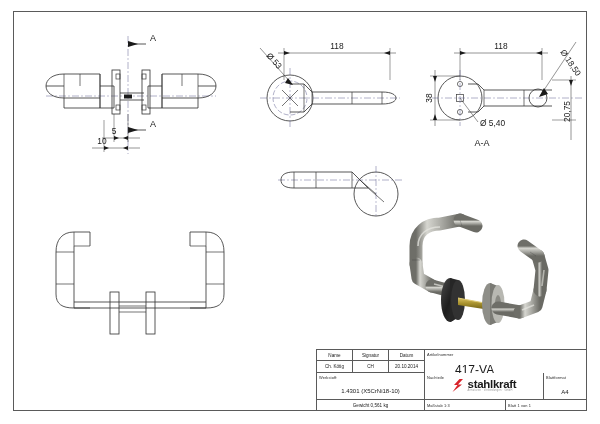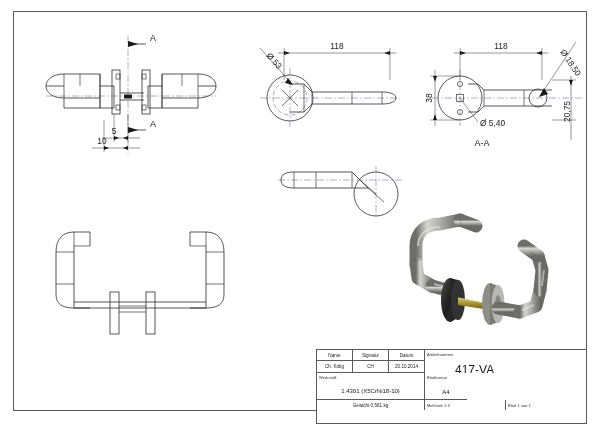--- a/index.html
+++ b/index.html
@@ -12,21 +12,21 @@
   svg{display:block;overflow:visible;}
   .ln{fill:none;stroke:#3a3a3a;stroke-width:.85;}
   .ln2{fill:none;stroke:#3a3a3a;stroke-width:.7;}
   .cen{fill:none;stroke:#6e6e9a;stroke-width:.55;stroke-dasharray:7 2.2 1.6 2.2;}
   .dim{fill:none;stroke:#3a3a3a;stroke-width:.55;}
   .ext{fill:none;stroke:#3a3a3a;stroke-width:.5;}
   text{font-family:"Liberation Sans",sans-serif;fill:#1a1a1a;}
   .dtx{font-size:8.4px;}
   .secl{font-size:9px;}
   
-  #tb{position:absolute;left:316px;top:349px;width:271px;height:75px;
+  #tb{position:absolute;left:316px;top:349px;width:271px;height:62px;
       box-sizing:border-box;border:1px solid #5a5a5a;background:#fff;}
   #tb .r{display:flex;box-sizing:border-box;}
   .cell{box-sizing:border-box;position:relative;overflow:hidden;}
   .lbl{font-size:3.9px;color:#2a2a2a;position:absolute;left:2px;top:1.5px;
        letter-spacing:.1px;white-space:nowrap;}
   .ctr{display:flex;align-items:center;justify-content:center;height:100%;}
   .v{font-size:4.6px;color:#1a1a1a;white-space:nowrap;}
   .vbig{font-size:12px;color:#1a1a1a;white-space:nowrap;}
   .vmid{font-size:6px;color:#1a1a1a;white-space:nowrap;}
   .bR{border-right:1px solid #5a5a5a;}
@@ -397,20 +397,32 @@
       </div>
     </div>
 
     <div class="r" style="height:27px;">
       <div class="cell bR bB" style="width:108px;">
         <span class="lbl">Werkstoff:</span>
         <div class="ctr" style="padding-top:5px;">
           <span class="vmid">1.4301 (X5CrNi18-10)</span>
         </div>
       </div>
+      <div class="cell bR bB" style="flex:1;">
+        <span class="lbl">Nachteile</span>
+        <div id="logo">
+          <svg width="13" height="15" viewBox="0 0 13 15">
+            <path d="M7.5 0 L2 6 L5.5 6 L0.5 13 L10 5.5 L6 5.5 L11 0 Z" fill="#d8232a"></path>
+          </svg>
+          <div style="display:flex;flex-direction:column;line-height:1;">
+            <span class="wm">stahlkraft</span>
+            <span class="sub">Armaturen · Verbindungen · GmbH</span>
+          </div>
+        </div>
+      </div>
       <div class="cell bB" style="width:42px;">
         <span class="lbl">Blattformat</span>
         <div class="ctr" style="padding-top:6px;">
           <span class="vmid">A4</span>
         </div>
       </div>
     </div>
 
     <div class="r" style="height:10px;">
       <div class="cell bR" style="width:108px;">

